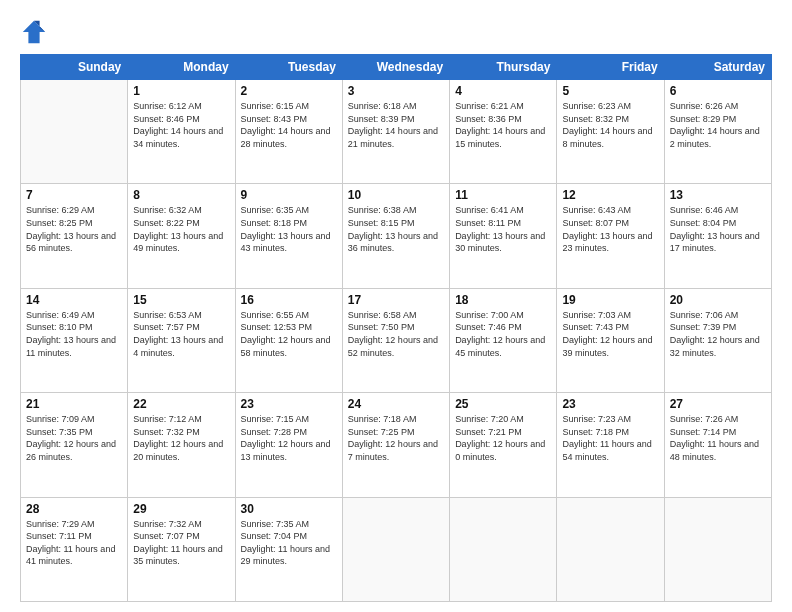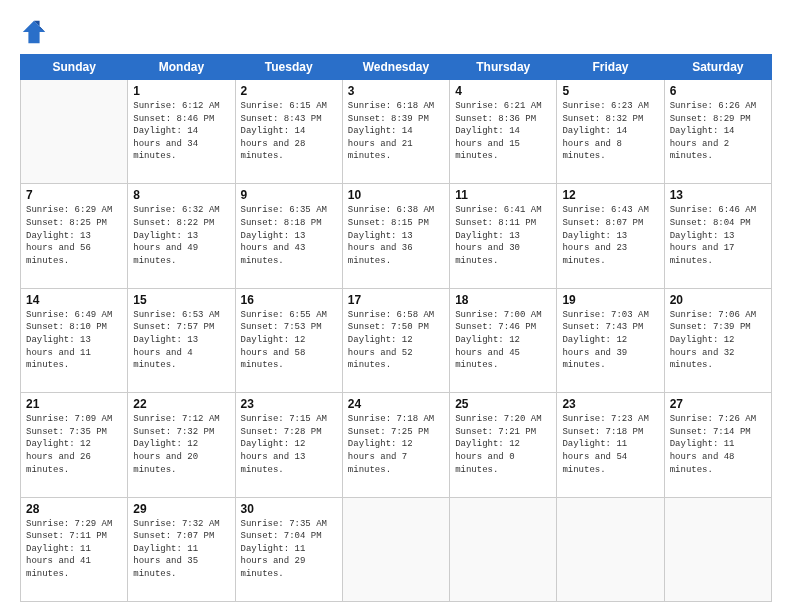--- a/index.html
+++ b/index.html
@@ -58,21 +58,21 @@
       width: 100%;
       border-collapse: collapse;
       flex: 1;
     }
     .calendar th {
       background: #2a6fc9;
       color: #fff;
       font-size: 12px;
       font-weight: bold;
       padding: 5px 6px;
-      text-align: center;
+      text-align: right;
       border: 1px solid #2a6fc9;
     }
     .calendar td {
       border: 1px solid #ccc;
       vertical-align: top;
       padding: 4px 5px;
       width: calc(100% / 7);
       font-size: 9.5px;
       color: #333;
       height: 88px;
@@ -81,21 +81,20 @@
       font-size: 12px;
       font-weight: bold;
       display: block;
       margin-bottom: 2px;
       color: #111;
     }
     .day-info {
       font-size: 9px;
       color: #333;
       line-height: 1.4;
-      font-family: Liberation Mono, monospace;
     }
     .empty-cell {
       background: #f9f9f9;
     }
   </style>
 </head>
 <body>
 
 <div class="page">
   <div class="header">
@@ -251,21 +250,21 @@
         <div class="day-info">
           <div>Sunrise: 6:53 AM</div>
           <div>Sunset: 7:57 PM</div>
           <div>Daylight: 13 hours and 4 minutes.</div>
         </div>
       </td>
           <td>
         <span class="day-num">16</span>
         <div class="day-info">
           <div>Sunrise: 6:55 AM</div>
-          <div>Sunset: 7:53 PM</div>
+          <div>Sunset: 12:53 PM</div>
           <div>Daylight: 12 hours and 58 minutes.</div>
         </div>
       </td>
           <td>
         <span class="day-num">17</span>
         <div class="day-info">
           <div>Sunrise: 6:58 AM</div>
           <div>Sunset: 7:50 PM</div>
           <div>Daylight: 12 hours and 52 minutes.</div>
         </div>

